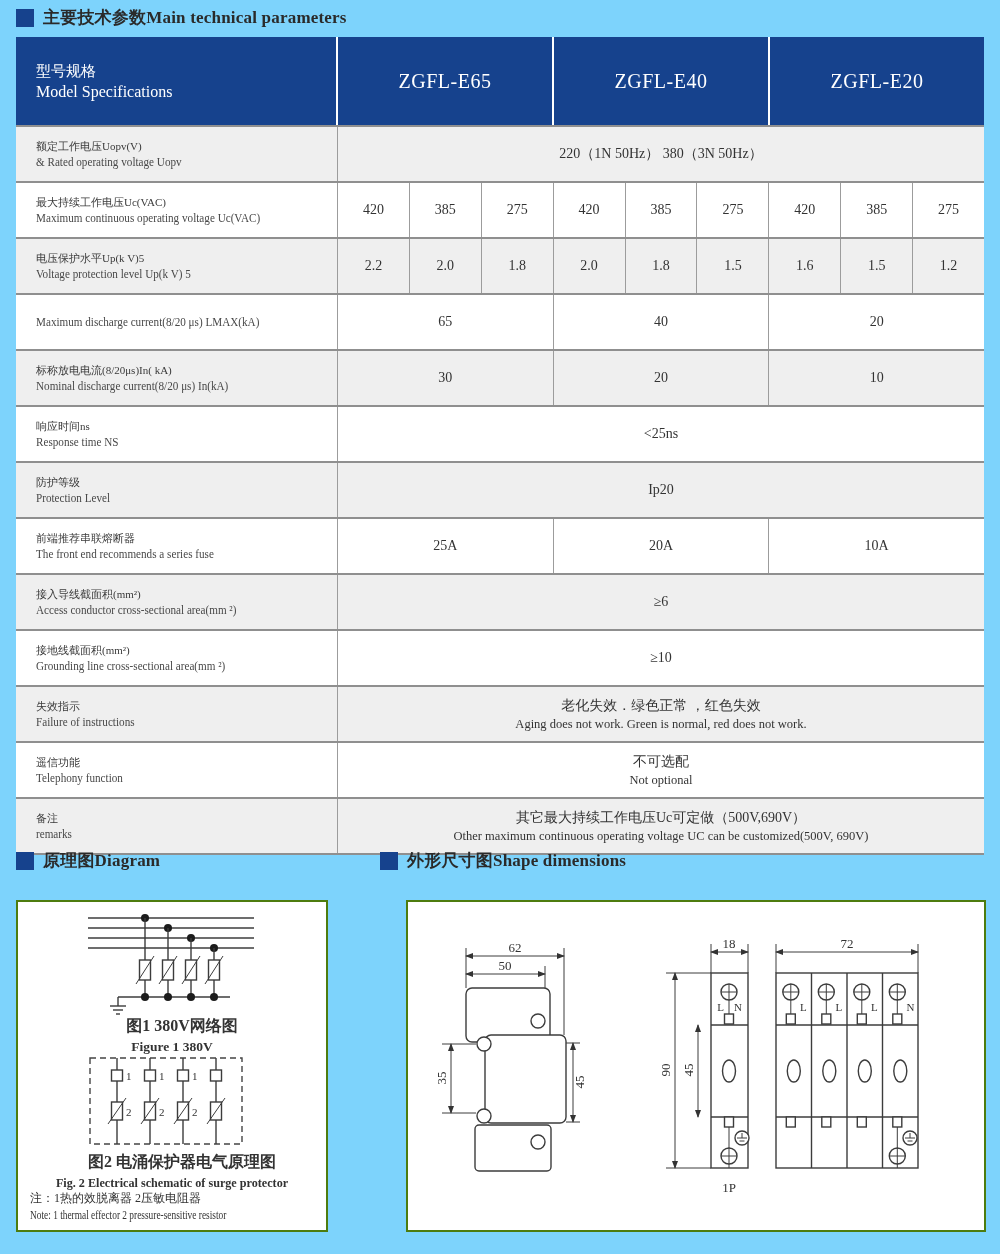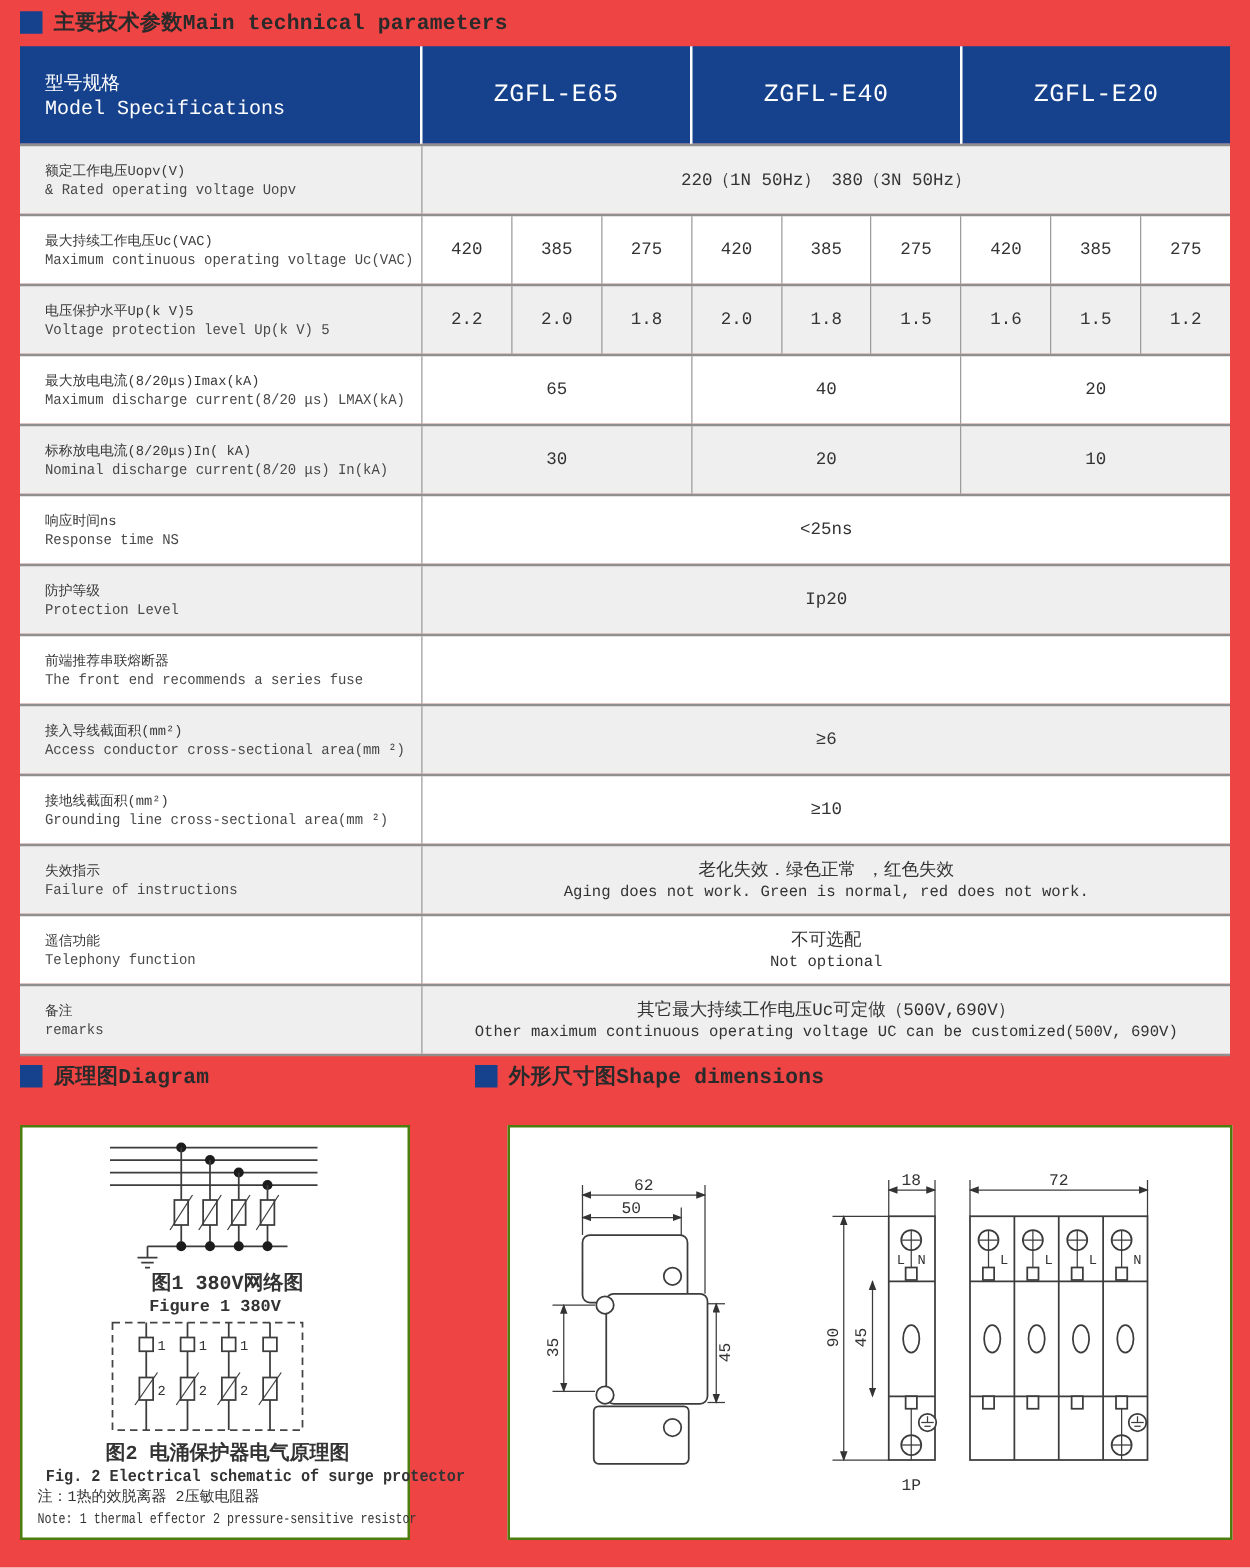--- a/index.html
+++ b/index.html
@@ -1,24 +1,24 @@
 <!DOCTYPE html>
 <html><head>
 <meta charset="utf-8">
 <style>
   html,body{margin:0;padding:0;background:#fff;}
-  .page{position:relative;width:1000px;height:1254px;background:#ef4444;
-        font-family:Liberation Mono, monospace;color:#3b3b3b;overflow:hidden;}
+  .page{position:relative;width:1000px;height:1254px;background:#7dd3fc;
+        font-family:Liberation Serif, serif;color:#3b3b3b;overflow:hidden;}
   
   .sec-title{position:absolute;display:flex;align-items:center;gap:9px;font-weight:bold;color:#2a2a2a;}
   .sec-title .sq{width:18px;height:18px;background:#16428d;flex:0 0 auto;}
   .sec-title .txt{font-size:17px;letter-spacing:.2px;white-space:nowrap;}
   
   .t-table{position:absolute;left:16px;top:37px;width:968px;border-bottom:2px solid #8f8f8f;}
-  .t-head{display:flex;height:78px;background:#16428d;color:#fff;}
+  .t-head{display:flex;height:88px;background:#16428d;color:#fff;}
   .t-head .lab{width:322px;box-sizing:border-box;padding-left:20px;display:flex;flex-direction:column;justify-content:center;border-right:2px solid #fff;}
   .t-head .lab .zh{font-size:15px;}
   .t-head .lab .en{font-size:16px;margin-top:2px;}
   .t-head .mod{flex:1;display:flex;align-items:center;justify-content:center;font-size:20px;letter-spacing:.5px;border-right:2px solid #fff;}
   .t-head .mod:last-child{border-right:none;}
   .row{display:flex;min-height:54px;border-top:2px solid #8f8f8f;background:#fff;}
   .row:first-of-type{border-top:2px solid #d6d6d6;}
   .row.shade{background:#efefef;}
   .row-label{width:322px;box-sizing:border-box;padding:6px 8px 6px 20px;display:flex;flex-direction:column;justify-content:center;border-right:1.5px solid #9c9c9c;}
   .row-label .zh{font-size:11px;color:#3a3a3a;}
@@ -108,21 +108,20 @@
         <div class="cell">1.8</div>
         <div class="cell">1.5</div>
         <div class="cell">1.6</div>
         <div class="cell">1.5</div>
         <div class="cell">1.2</div>
       </div>
     </div>
 
     <div class="row">
       <div class="row-label">
-        <span class="zh">最大放电电流(8/20μs)Imax(kA)</span>
         <span class="en">Maximum discharge current(8/20 μs) LMAX(kA)</span>
       </div>
       <div class="row-vals">
         <div class="cell">65</div>
         <div class="cell">40</div>
         <div class="cell">20</div>
       </div>
     </div>
 
     <div class="row shade">
@@ -154,20 +153,25 @@
       </div>
       <div class="row-vals">
           <div class="cell-span">Ip20</div>
         </div>
     </div>
 
     <div class="row">
       <div class="row-label">
         <span class="zh">前端推荐串联熔断器</span>
         <span class="en">The front end recommends a series fuse</span>
+      </div>
+      <div class="row-vals">
+        <div class="cell">25A</div>
+        <div class="cell">20A</div>
+        <div class="cell">10A</div>
       </div>
     </div>
 
     <div class="row shade">
       <div class="row-label">
         <span class="zh">接入导线截面积(mm²)</span>
         <span class="en">Access conductor cross-sectional area(mm ²)</span>
       </div>
       <div class="row-vals">
           <div class="cell-span">≥6</div>

